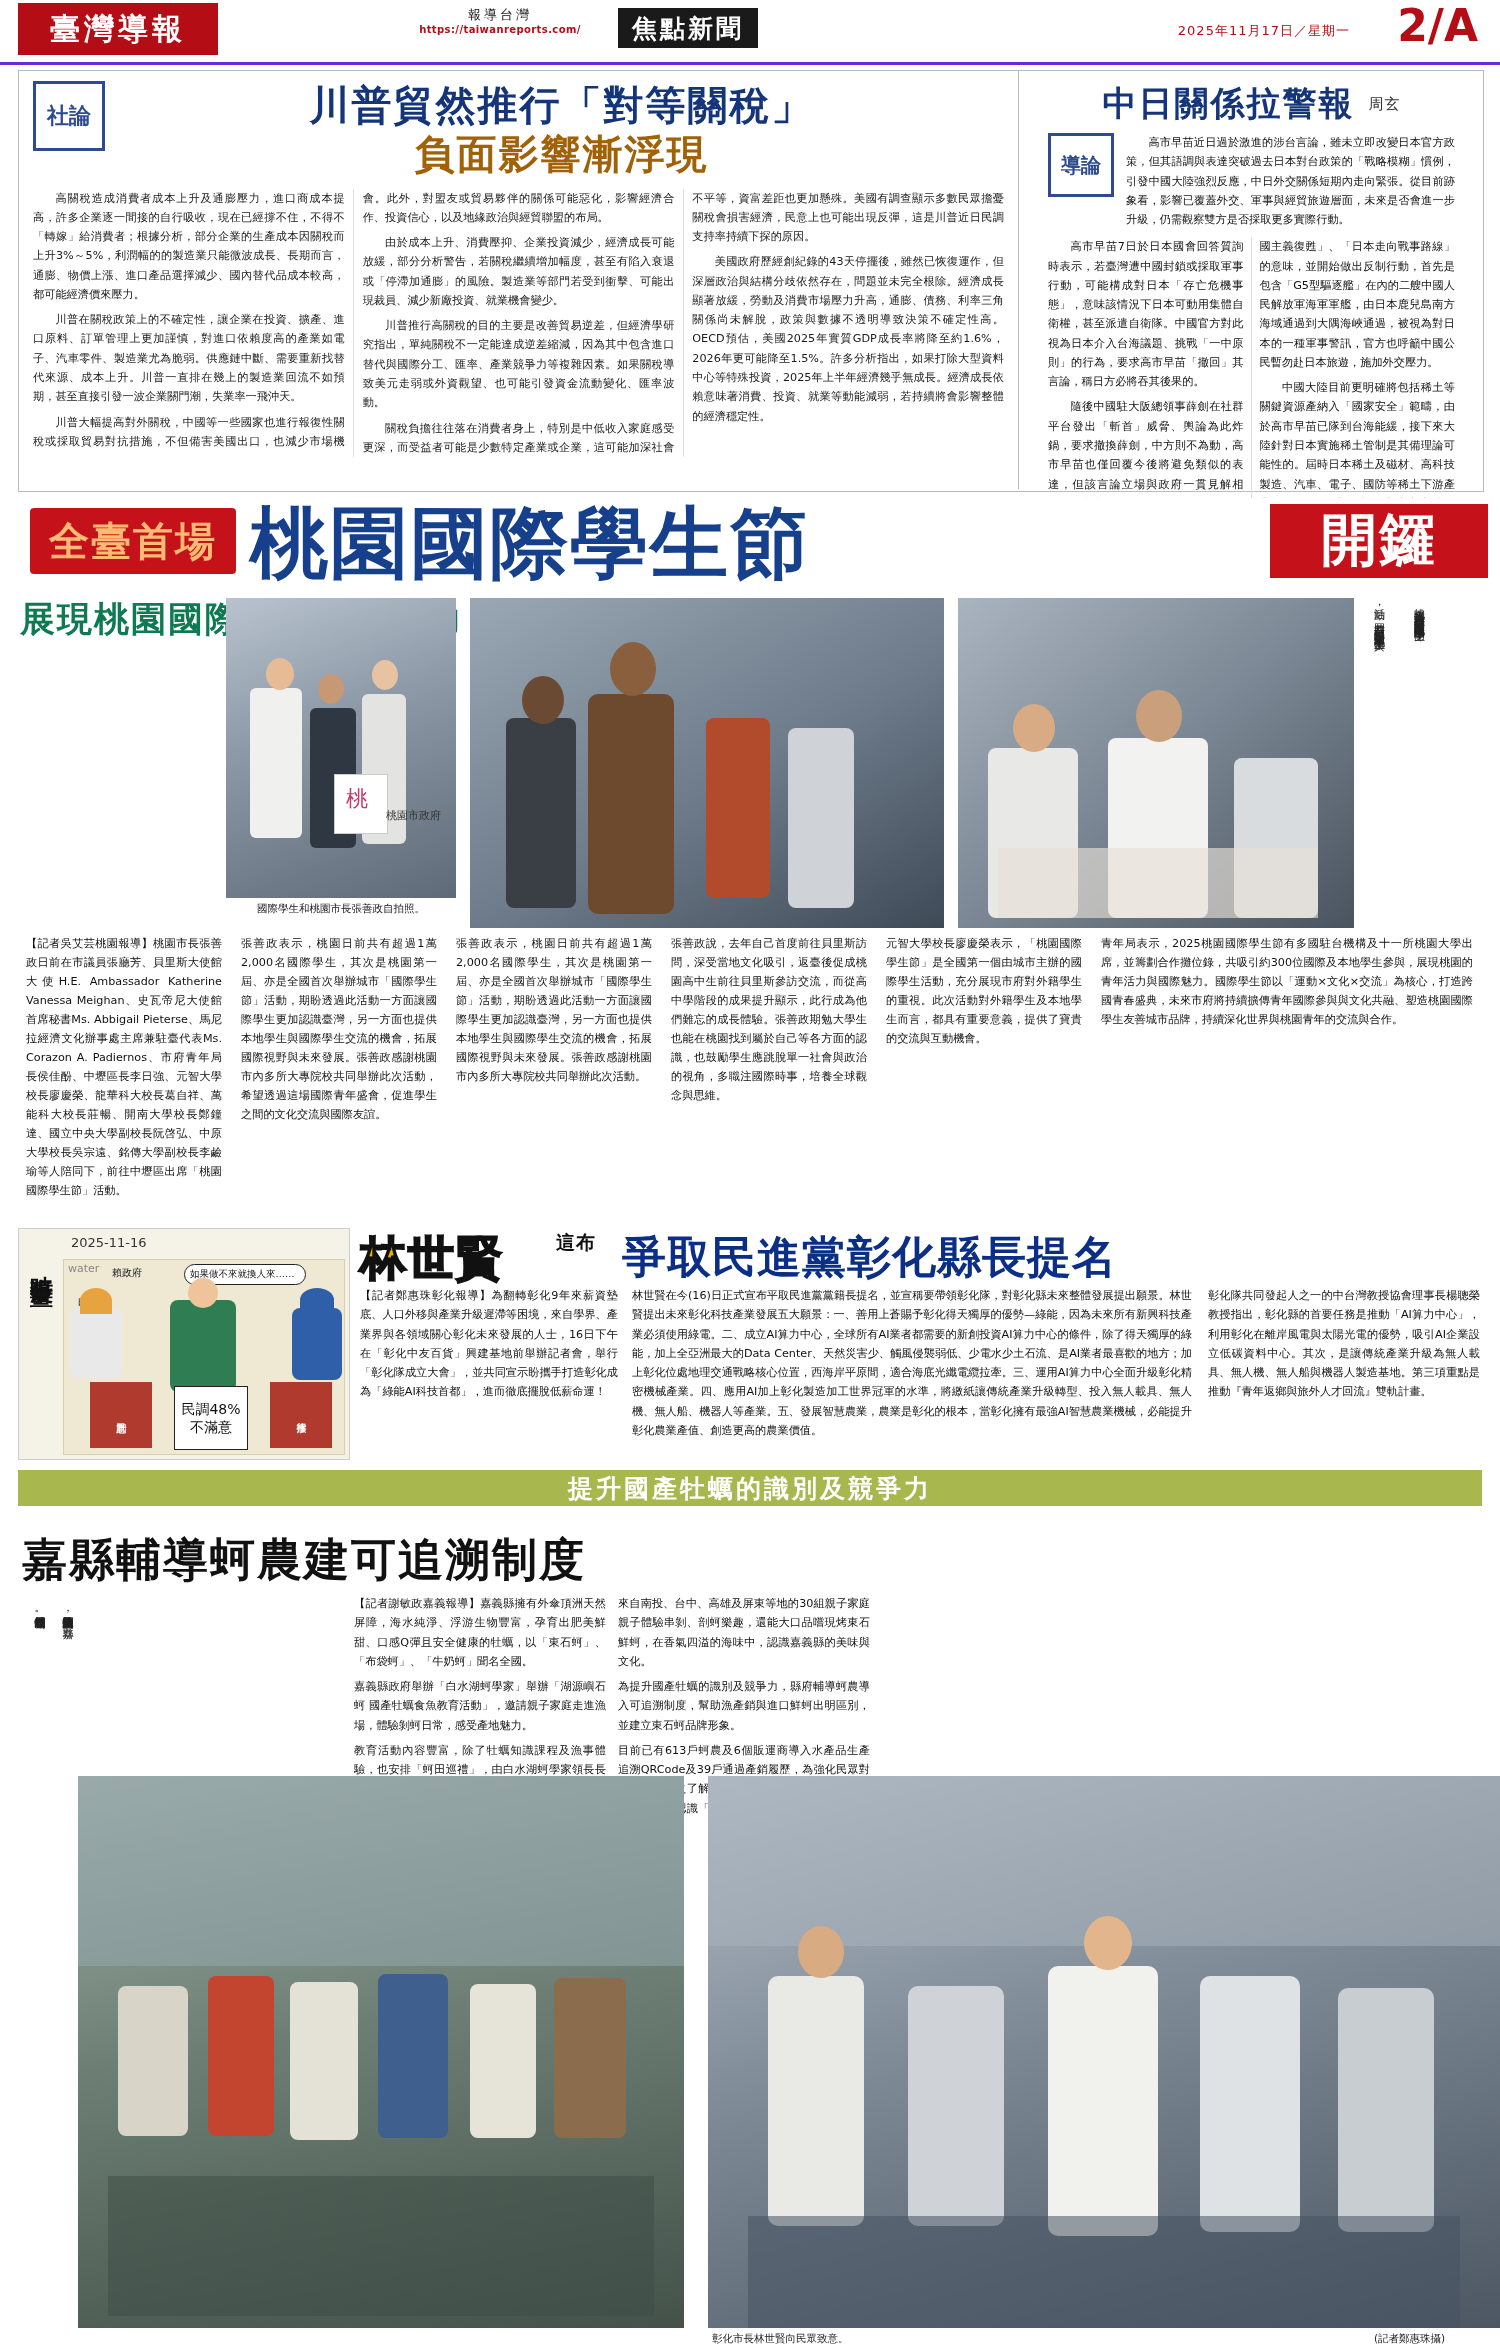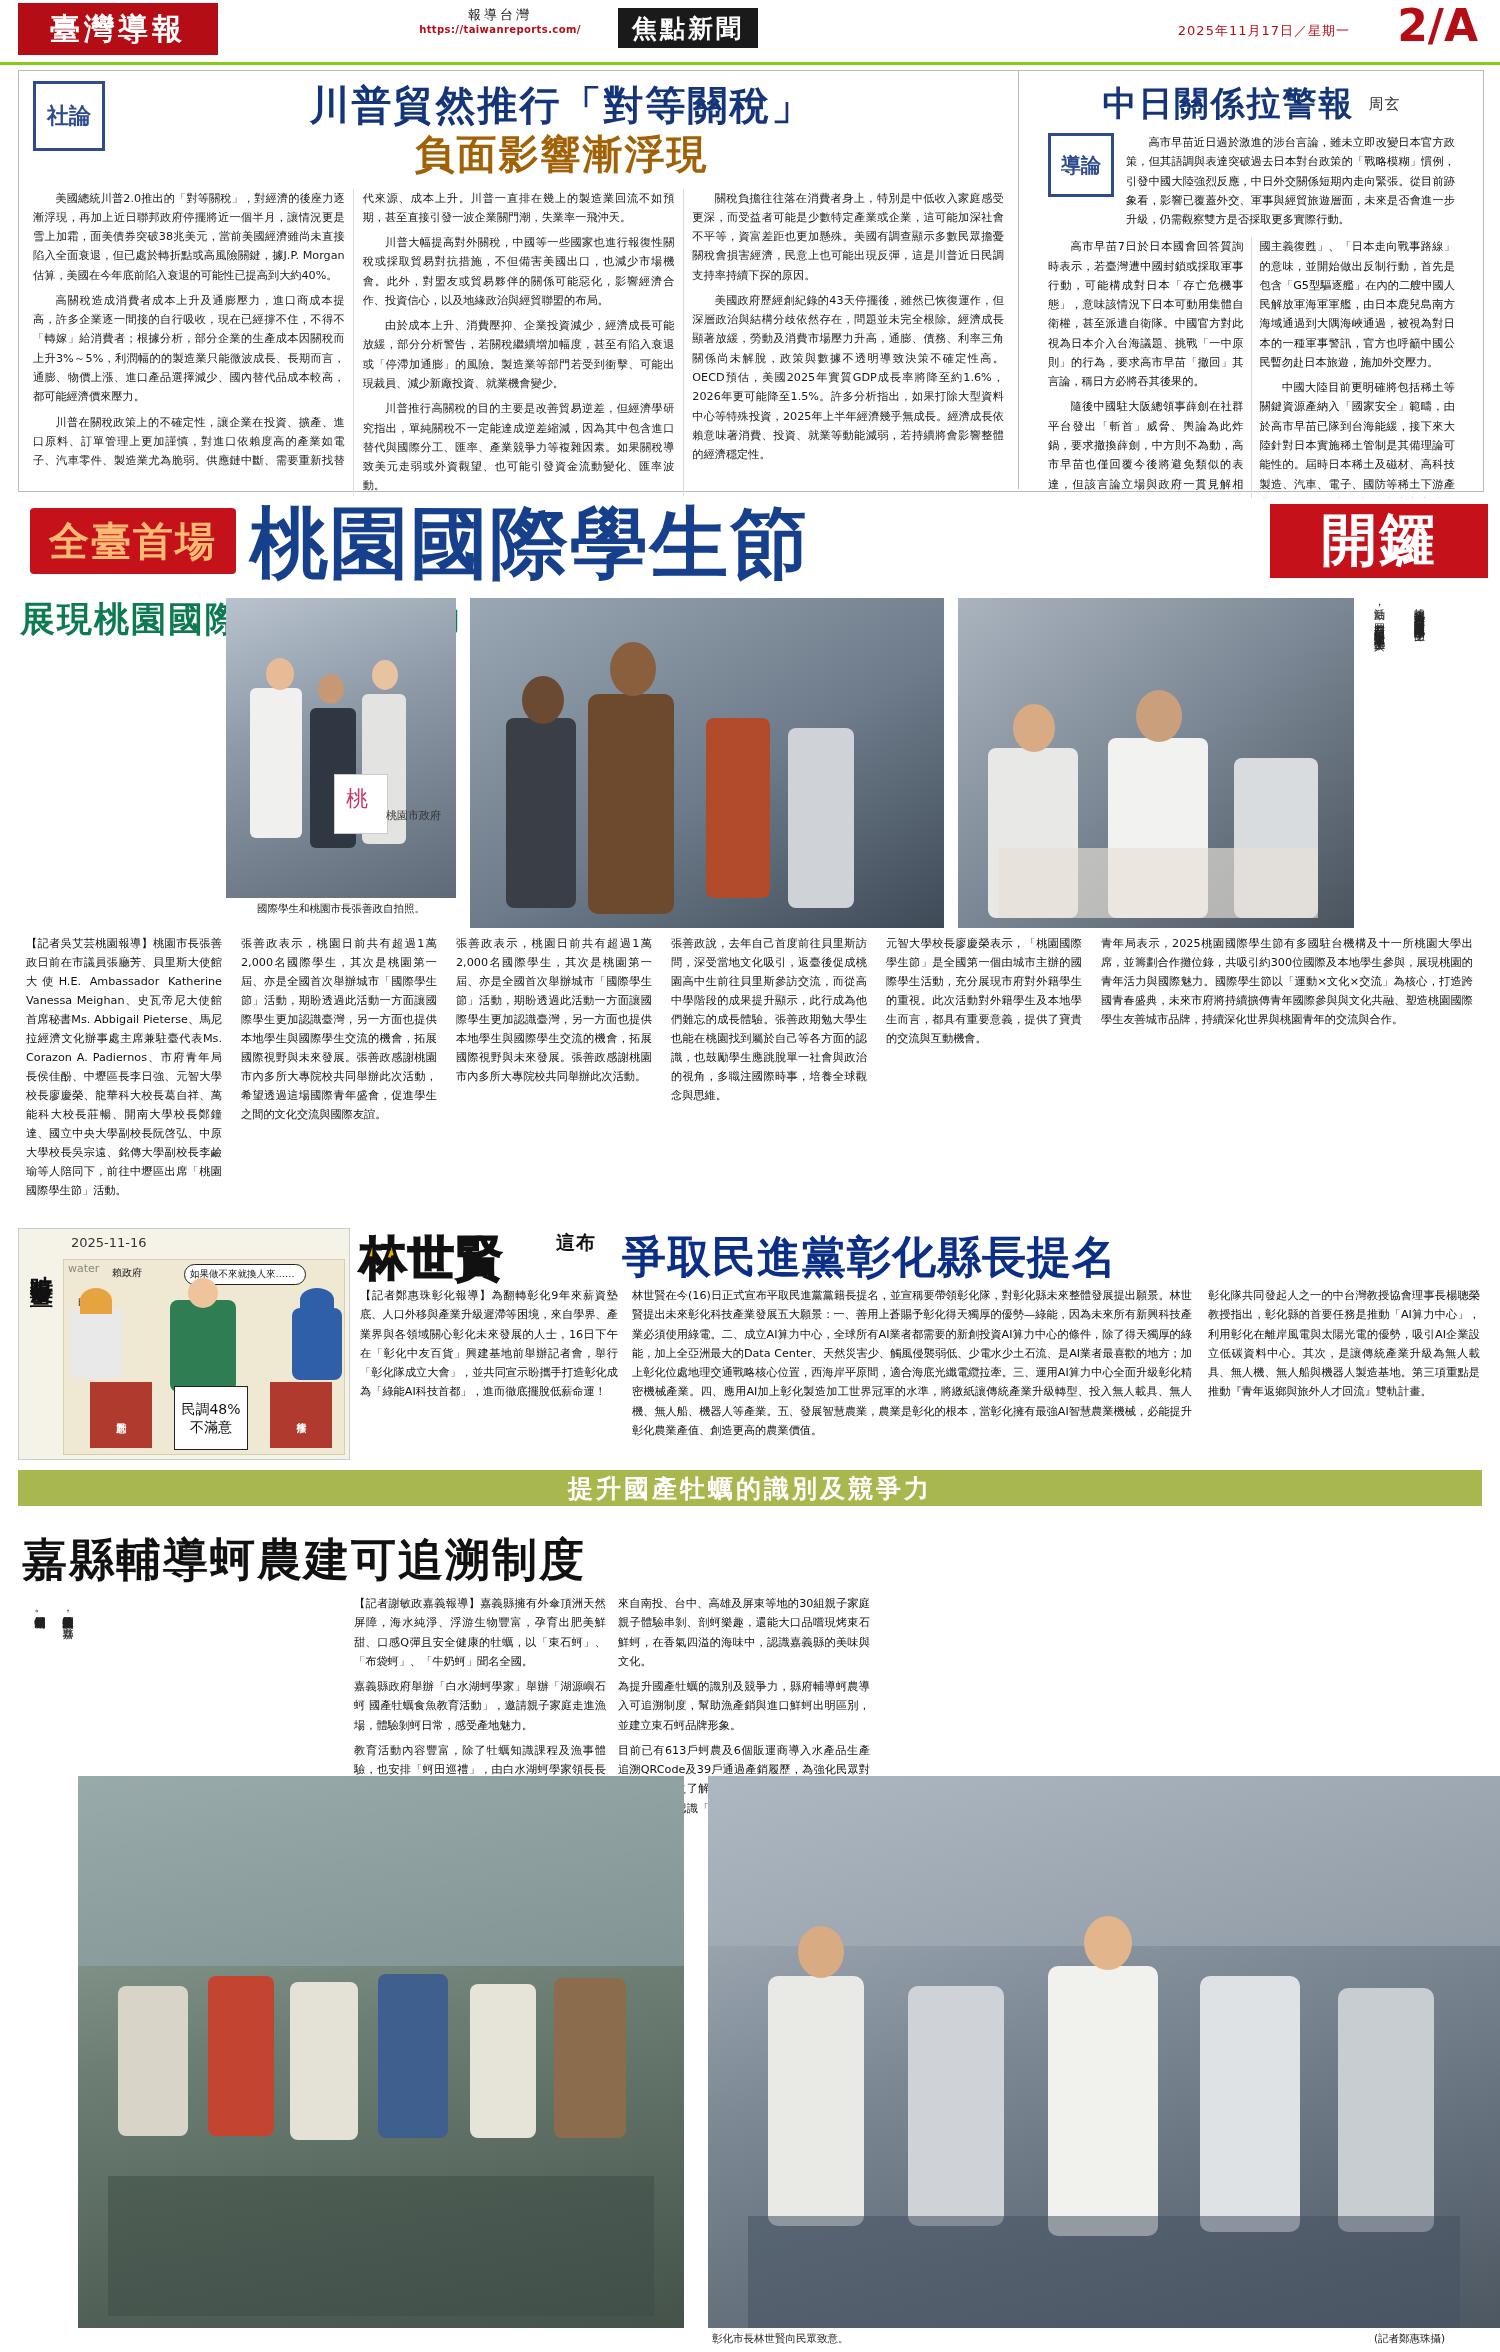--- a/index.html
+++ b/index.html
@@ -1,20 +1,20 @@
 <!DOCTYPE html>
 <html><head>
 <meta charset="utf-8">
 <style>
   html,body{margin:0;padding:0;background:#ffffff;}
   body{width:1500px;height:2352px;font-family:"DejaVu Sans","Liberation Sans",sans-serif;color:#111;position:relative;overflow:hidden;}
   .page{position:relative;width:1500px;height:2352px;}
 
   
-  .masthead{position:absolute;left:0;top:0;width:1500px;height:62px;background:#ffffff;border-bottom:3px solid #84cc16;}
+  .masthead{position:absolute;left:0;top:0;width:1500px;height:62px;background:#ffffff;border-bottom:3px solid #6d28d9;}
   .logo-box{position:absolute;left:18px;top:3px;width:200px;height:52px;background:#b50d15;display:flex;align-items:center;justify-content:center;}
   .logo-box span{color:#fff;font-size:30px;font-weight:bold;letter-spacing:4px;font-family:"DejaVu Sans","Liberation Sans",sans-serif;}
   .mast-sub{position:absolute;left:390px;top:6px;text-align:center;width:220px;}
   .mast-sub .l1{font-size:13px;color:#111;letter-spacing:3px;}
   .mast-sub .l2{font-size:10px;color:#b50d15;font-weight:bold;letter-spacing:0.4px;}
   .mast-section{position:absolute;left:618px;top:8px;width:140px;height:40px;background:#1a1a1a;color:#fff;font-size:25px;font-weight:bold;letter-spacing:3px;display:flex;align-items:center;justify-content:center;}
   .mast-date{position:absolute;right:150px;top:22px;font-size:13px;color:#b50d15;letter-spacing:1px;}
   .mast-page{position:absolute;right:22px;top:0px;font-size:44px;font-weight:bold;color:#b50d15;font-family:"DejaVu Sans","Liberation Sans",sans-serif;}
 
   
@@ -105,21 +105,20 @@
       <div class="ed-top">
         <div class="badge-stamp">
           <span>社論</span>
         </div>
         <div style="flex:1;">
           <div class="ed-head">川普貿然推行「對等關稅」</div>
           <div class="ed-head2">負面影響漸浮現</div>
         </div>
       </div>
       <div class="ed-body">
-        <p>美國總統川普2.0推出的「對等關稅」，對經濟的後座力逐漸浮現，再加上近日聯邦政府停擺將近一個半月，讓情況更是雪上加霜，面美債券突破38兆美元，當前美國經濟雖尚未直接陷入全面衰退，但已處於轉折點或高風險關鍵，據J.P. Morgan估算，美國在今年底前陷入衰退的可能性已提高到大約40%。</p>
         <p>高關稅造成消費者成本上升及通膨壓力，進口商成本提高，許多企業逐一間接的自行吸收，現在已經撐不住，不得不「轉嫁」給消費者；根據分析，部分企業的生產成本因關稅而上升3%～5%，利潤幅的的製造業只能微波成長、長期而言，通膨、物價上漲、進口產品選擇減少、國內替代品成本較高，都可能經濟價來壓力。</p>
         <p>川普在關稅政策上的不確定性，讓企業在投資、擴產、進口原料、訂單管理上更加謹慎，對進口依賴度高的產業如電子、汽車零件、製造業尤為脆弱。供應鏈中斷、需要重新找替代來源、成本上升。川普一直排在幾上的製造業回流不如預期，甚至直接引發一波企業關門潮，失業率一飛沖天。</p>
         <p>川普大幅提高對外關稅，中國等一些國家也進行報復性關稅或採取貿易對抗措施，不但備害美國出口，也減少市場機會。此外，對盟友或貿易夥伴的關係可能惡化，影響經濟合作、投資信心，以及地緣政治與經貿聯盟的布局。</p>
         <p>由於成本上升、消費壓抑、企業投資減少，經濟成長可能放緩，部分分析警告，若關稅繼續增加幅度，甚至有陷入衰退或「停滯加通膨」的風險。製造業等部門若受到衝擊、可能出現裁員、減少新廠投資、就業機會變少。</p>
         <p>川普推行高關稅的目的主要是改善貿易逆差，但經濟學研究指出，單純關稅不一定能達成逆差縮減，因為其中包含進口替代與國際分工、匯率、產業競爭力等複雜因素。如果關稅導致美元走弱或外資觀望、也可能引發資金流動變化、匯率波動。</p>
         <p>關稅負擔往往落在消費者身上，特別是中低收入家庭感受更深，而受益者可能是少數特定產業或企業，這可能加深社會不平等，資富差距也更加懸殊。美國有調查顯示多數民眾擔憂關稅會損害經濟，民意上也可能出現反彈，這是川普近日民調支持率持續下探的原因。</p>
         <p>美國政府歷經創紀錄的43天停擺後，雖然已恢復運作，但深層政治與結構分歧依然存在，問題並未完全根除。經濟成長顯著放緩，勞動及消費市場壓力升高，通膨、債務、利率三角關係尚未解脫，政策與數據不透明導致決策不確定性高。OECD預估，美國2025年實質GDP成長率將降至約1.6%，2026年更可能降至1.5%。許多分析指出，如果打除大型資料中心等特殊投資，2025年上半年經濟幾乎無成長。經濟成長依賴意味著消費、投資、就業等動能減弱，若持續將會影響整體的經濟穩定性。</p>
       </div>
     </div>
 

